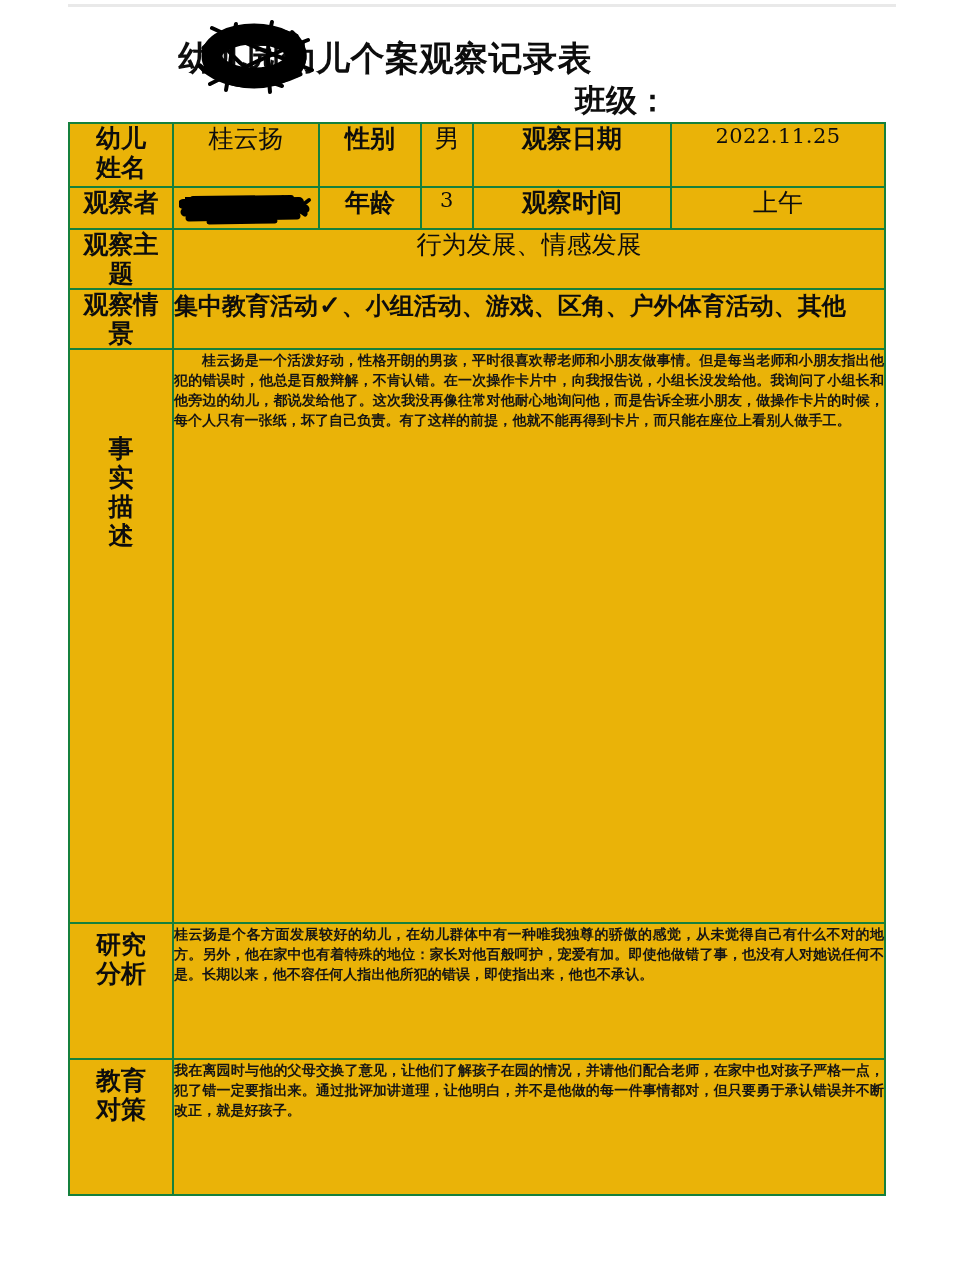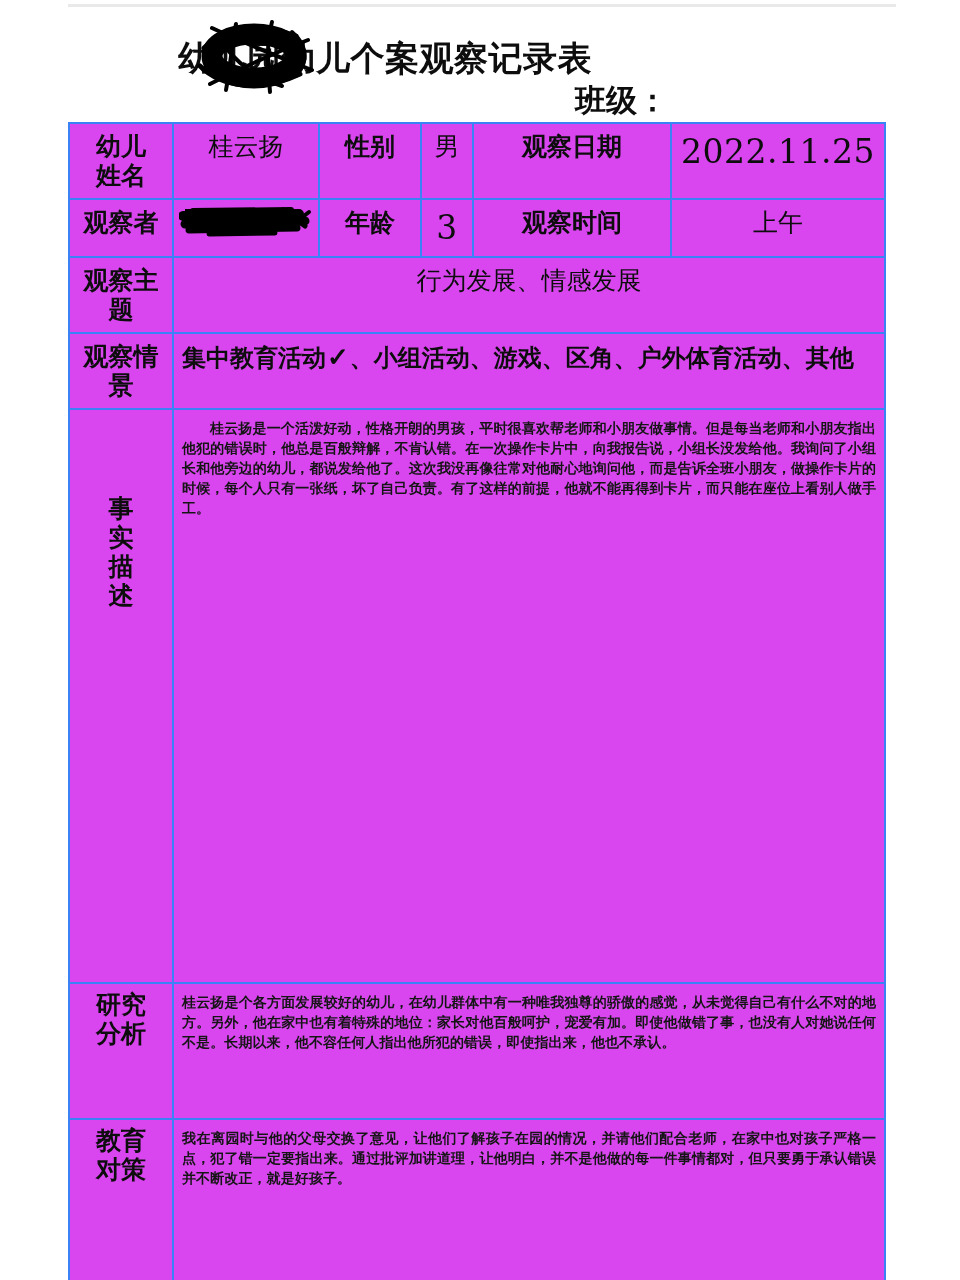--- a/index.html
+++ b/index.html
@@ -74,24 +74,24 @@
   
   .tbl {
     position: absolute;
     left: 68px;
     top: 122px;
     width: 816px;
     border-collapse: collapse;
     table-layout: fixed;
   }
   .tbl td {
-    border: 2px solid #3b82f6;
-    padding: 8px;
+    border: 2px solid #15803d;
+    padding: 0;
     vertical-align: top;
-    background: #d946ef;
+    background: #eab308;
   }
 
   
   .lbl {
     text-align: center;
     font-size: 25px;
     font-weight: 600;
     line-height: 1.16;
     padding: 4px 2px 4px 2px;
     color: #0d0d0d;
@@ -102,21 +102,21 @@
   .val-center {
     text-align: center;
     font-size: 25px;
     font-weight: 400;
     color: #0d0d0d;
     padding: 6px 4px;
     line-height: 1.2;
   }
   .val-serif {
     font-family: "DejaVu Serif", "Liberation Serif", serif;
-    font-size: 33px;
+    font-size: 21px;
     font-weight: 500;
     letter-spacing: 0.5px;
   }
   .val-left {
     text-align: left;
     font-size: 24px;
     font-weight: 600;
     color: #0d0d0d;
     padding: 6px 4px 6px 6px;
     line-height: 1.25;
@@ -144,21 +144,21 @@
   }
   .para.noindent p { text-indent: 0; }
 
   
   .r-name    { height: 64px; }
   .r-obs     { height: 42px; }
   .r-topic   { height: 52px; }
   .r-scene   { height: 52px; font-family: Liberation Serif, serif; }
   .r-fact    { height: 574px; }
   .r-analyze { height: 136px; }
-  .r-measure { height: 218px; }
+  .r-measure { height: 136px; }
 
   .lbl-col { width: 104px; }
 </style>
 </head>
 <body>
 
 <div class="page">
 
   <div class="scan-top-rule"></div>
 

